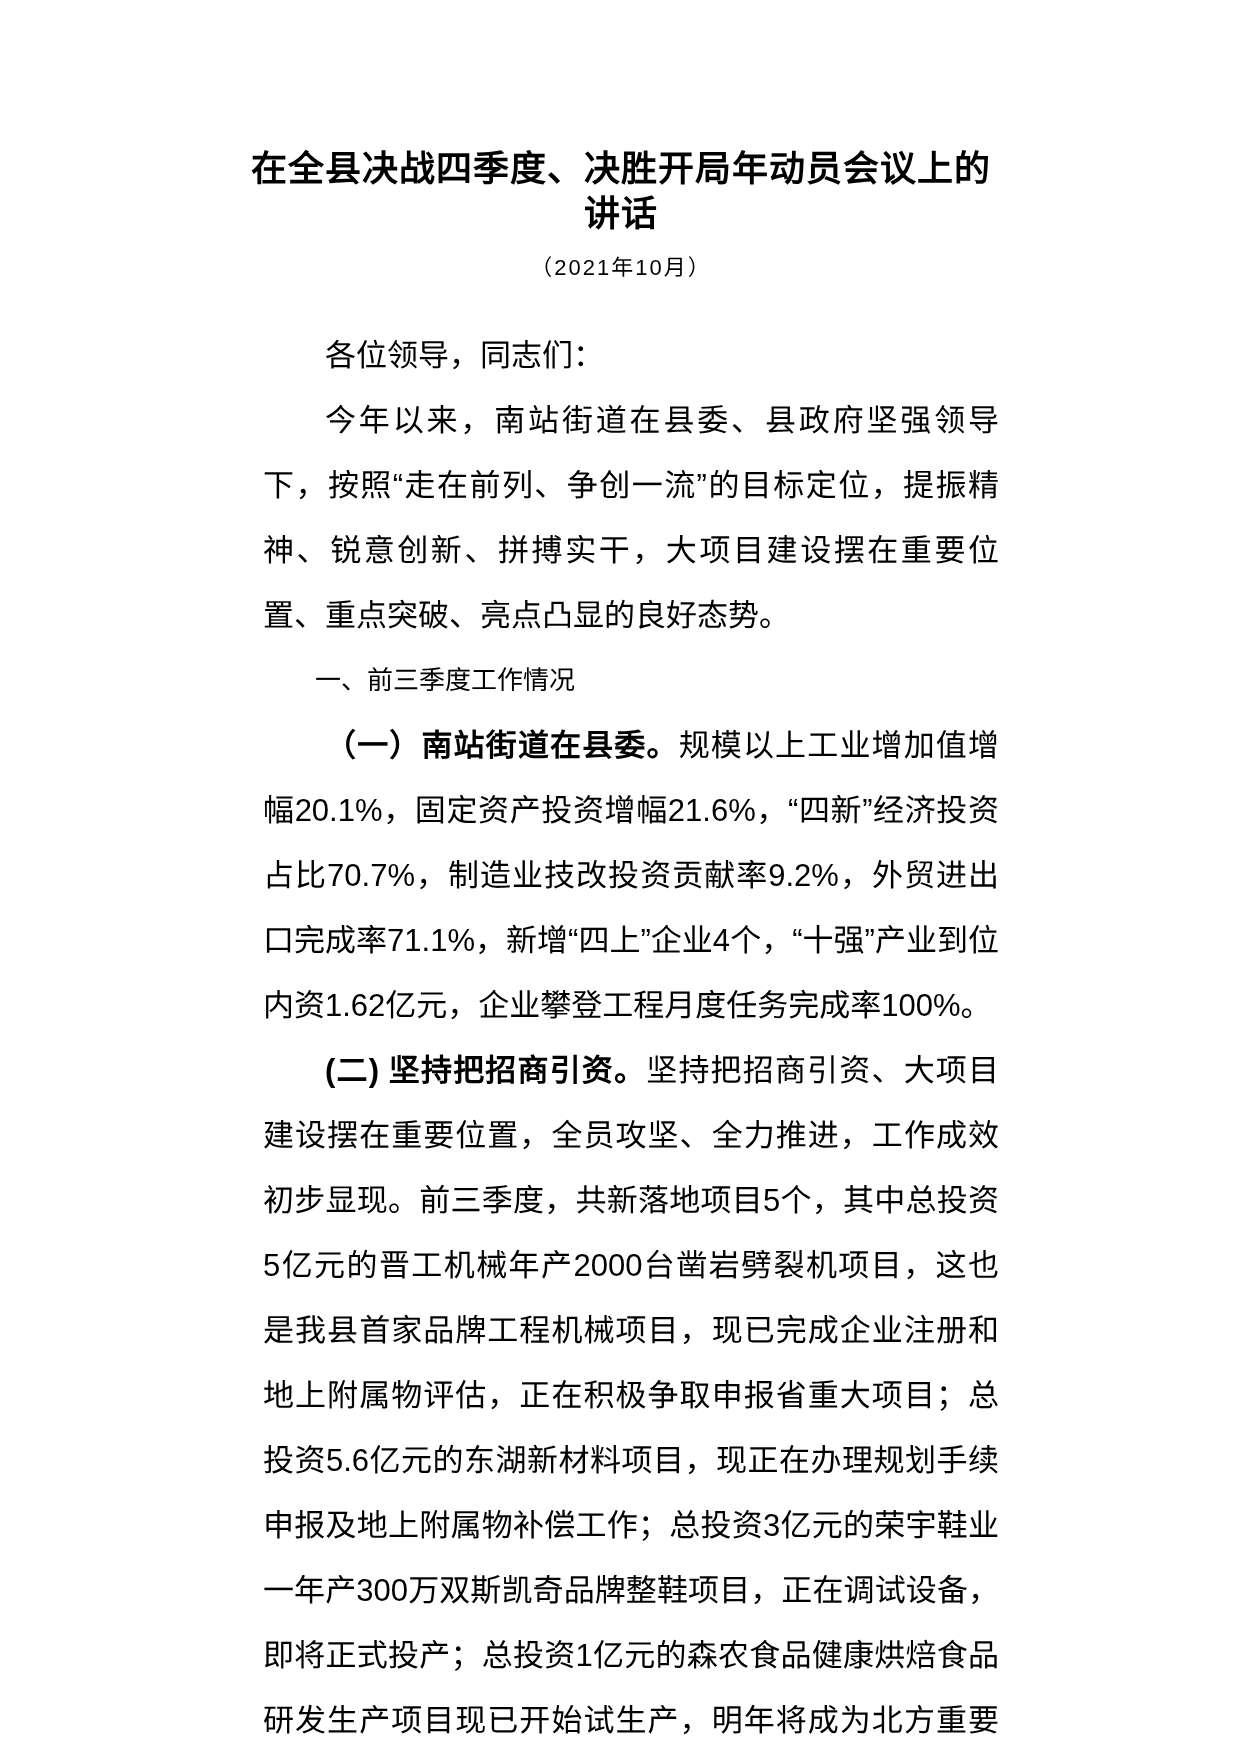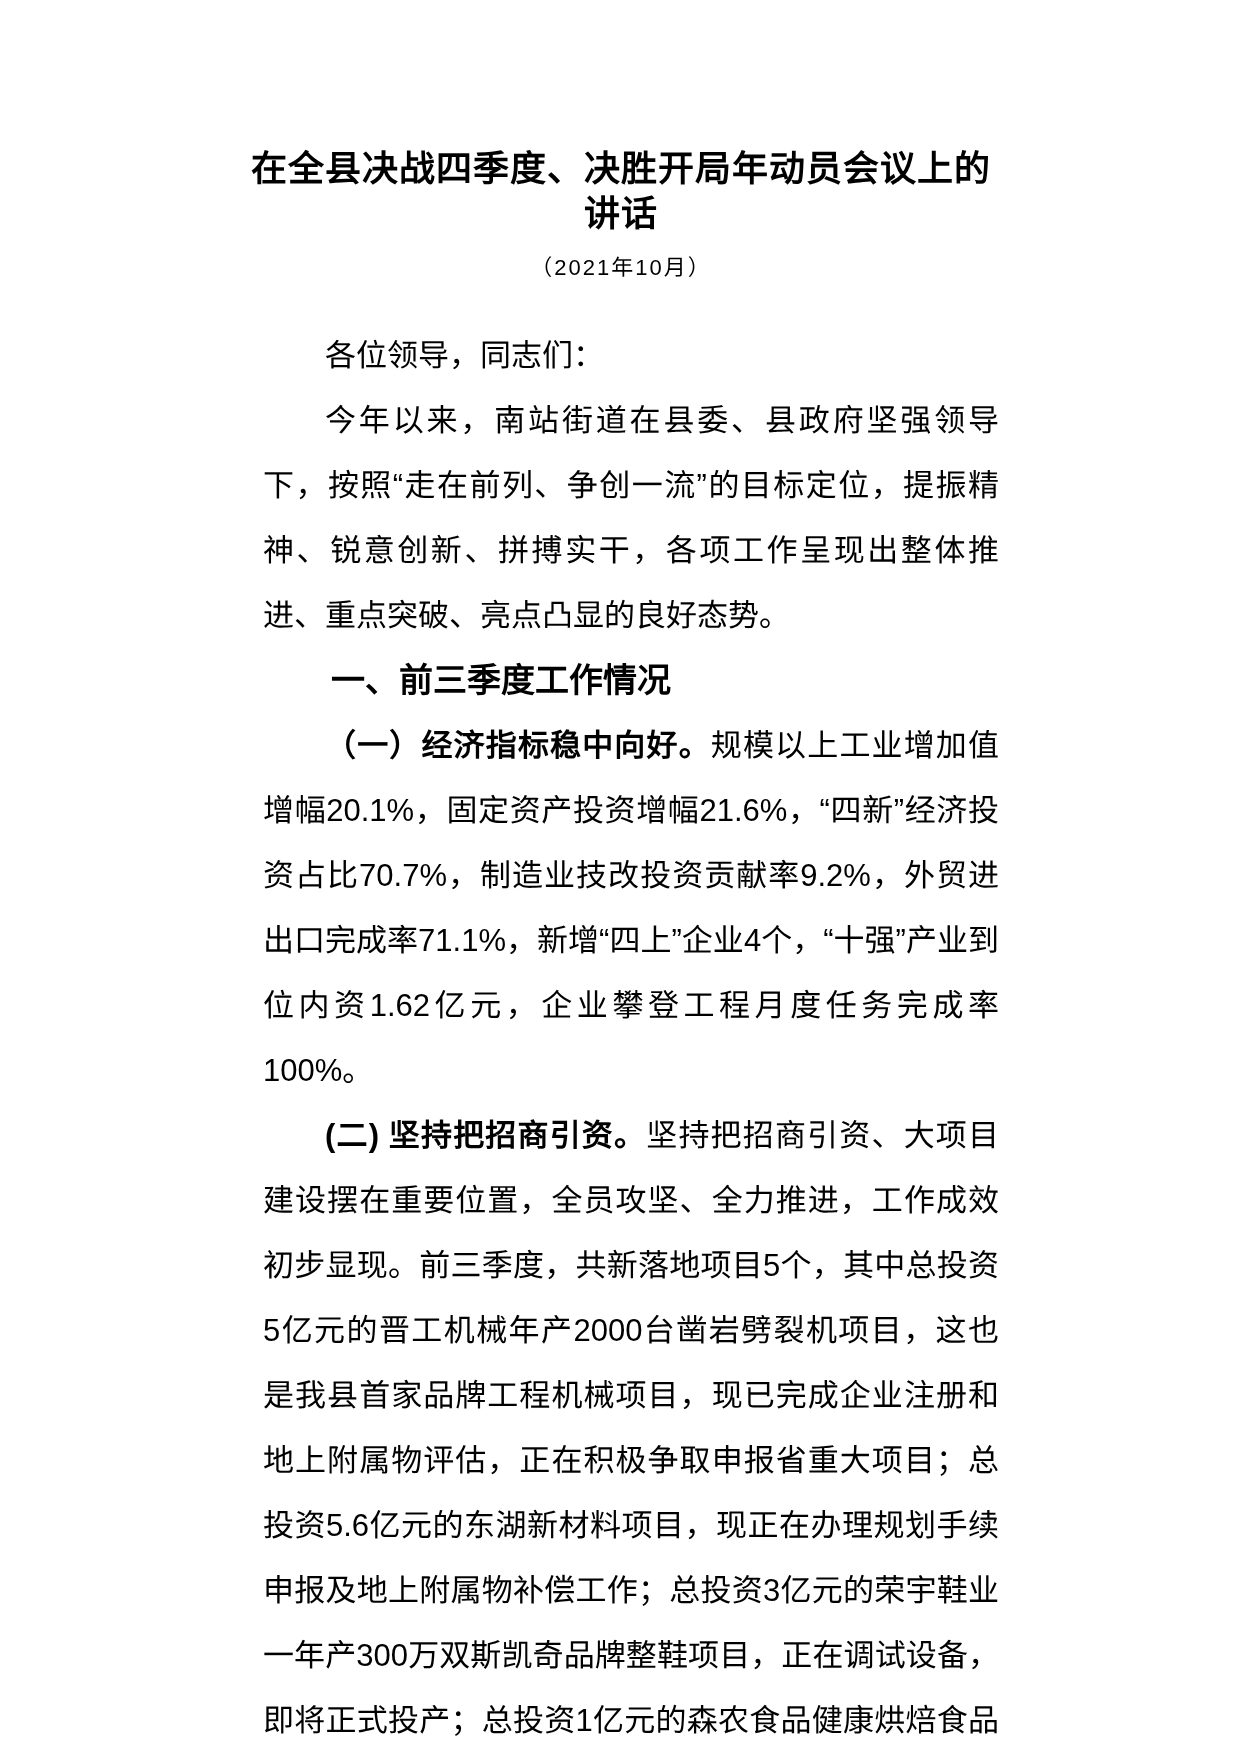--- a/index.html
+++ b/index.html
@@ -41,46 +41,46 @@
     line-height: 65px;
     text-align: justify;
     text-justify: inter-character;
     margin-left: 20px;
   }
   .doc-body p {
     margin: 0;
     text-indent: 2em;
   }
   .section-heading {
-    font-size: 34px;
-    font-weight: 700;
+    font-size: 26px;
+    font-weight: 400;
     margin: 0;
     text-indent: 2em;
     line-height: 65px;
   }
   .lead {
     font-weight: 700;
   }
 </style>
 </head>
 <body>
 
 <div class="page">
   <h1 class="doc-title">在全县决战四季度、决胜开局年动员会议上的讲话</h1>
 
   <div class="doc-date">（2021年10月）</div>
 
   <div class="doc-body">
     <p>各位领导，同志们：</p>
 
-    <p>今年以来，南站街道在县委、县政府坚强领导下，按照“走在前列、争创一流”的目标定位，提振精神、锐意创新、拼搏实干，各项工作呈现出整体推进、重点突破、亮点凸显的良好态势。</p>
+    <p>今年以来，南站街道在县委、县政府坚强领导下，按照“走在前列、争创一流”的目标定位，提振精神、锐意创新、拼搏实干，大项目建设摆在重要位置、重点突破、亮点凸显的良好态势。</p>
 
     <h2 class="section-heading">一、前三季度工作情况</h2>
 
     <p>
-      <strong class="lead">（一）经济指标稳中向好。</strong><span>规模以上工业增加值增幅20.1%，固定资产投资增幅21.6%，“四新”经济投资占比70.7%，制造业技改投资贡献率9.2%，外贸进出口完成率71.1%，新增“四上”企业4个，“十强”产业到位内资1.62亿元，企业攀登工程月度任务完成率100%。</span>
+      <strong class="lead">（一）南站街道在县委。</strong><span>规模以上工业增加值增幅20.1%，固定资产投资增幅21.6%，“四新”经济投资占比70.7%，制造业技改投资贡献率9.2%，外贸进出口完成率71.1%，新增“四上”企业4个，“十强”产业到位内资1.62亿元，企业攀登工程月度任务完成率100%。</span>
     </p>
 
     <p>
       <strong class="lead">(二) 坚持把招商引资。</strong><span>坚持把招商引资、大项目建设摆在重要位置，全员攻坚、全力推进，工作成效初步显现。前三季度，共新落地项目5个，其中总投资5亿元的晋工机械年产2000台凿岩劈裂机项目，这也是我县首家品牌工程机械项目，现已完成企业注册和地上附属物评估，正在积极争取申报省重大项目；总投资5.6亿元的东湖新材料项目，现正在办理规划手续申报及地上附属物补偿工作；总投资3亿元的荣宇鞋业一年产300万双斯凯奇品牌整鞋项目，正在调试设备，即将正式投产；总投资1亿元的森农食品健康烘焙食品研发生产项目现已开始试生产，明年将成为北方重要的烘焙食品生产基地；总投资1.5亿元的丰胜制衣项目现已正式</span>
     </p>
   </div>
 </div>
 
 </body></html>

